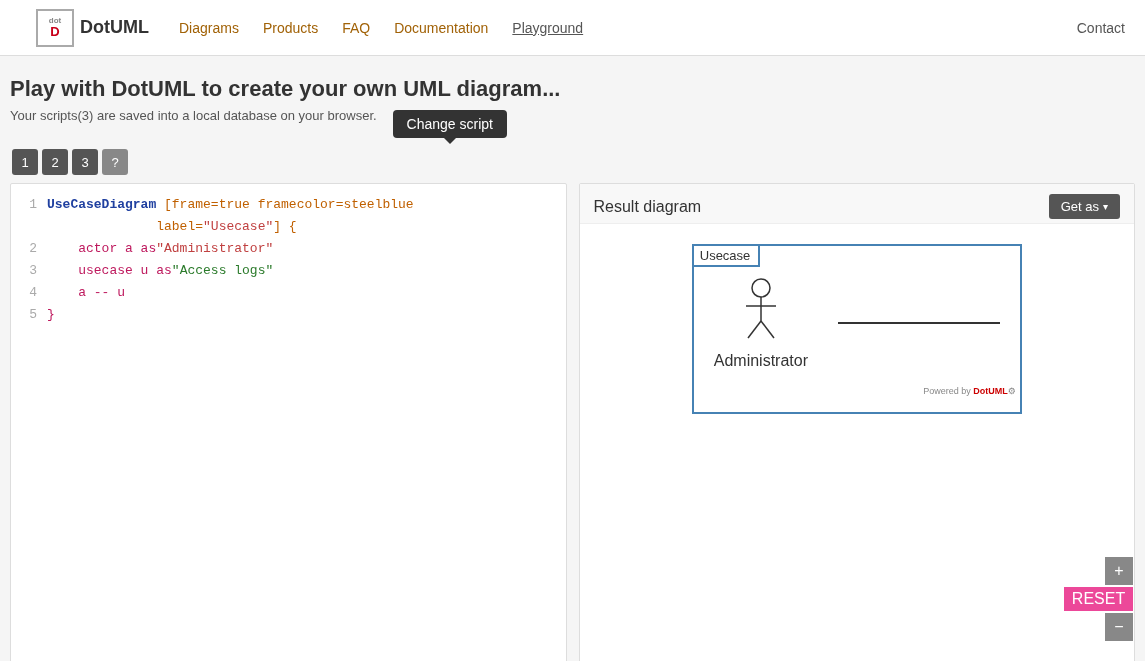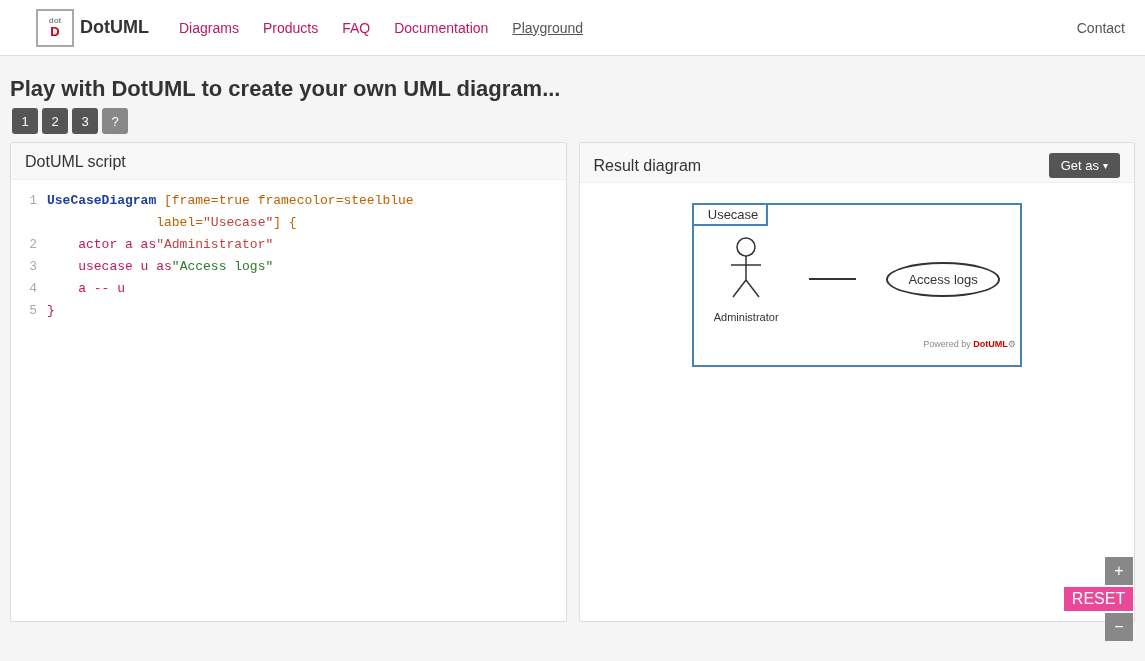--- a/index.html
+++ b/index.html
@@ -30,21 +30,21 @@
       align-items: center;
       justify-content: center;
       font-size: 9px;
       font-weight: bold;
       margin-right: 6px;
       color: #c00;
       line-height: 1;
     }
     #logo-text { font-size: 18px; font-weight: bold; color: #333; }
     nav { display: flex; gap: 24px; align-items: center; flex: 1; }
-    nav a { text-decoration: none; color: #be185d; font-size: 14px; }
+    nav a { text-decoration: none; color: #a16207; font-size: 14px; }
     nav a.playground { color: #555; text-decoration: underline; }
     #contact-link { margin-left: auto; color: #555; text-decoration: none; font-size: 14px; }
 
     
     #main { padding: 20px 10px 10px 10px; }
     #page-title { font-size: 22px; font-weight: bold; color: #333; margin-bottom: 6px; }
     #page-subtitle { font-size: 13px; color: #555; margin-bottom: 16px; }
     #change-script-tooltip {
       background: #333;
       color: #fff;
@@ -159,38 +159,38 @@
       padding: 0;
       position: relative;
       width: 330px;
     }
     #uml-frame-label {
       position: absolute;
       top: 0; left: 0;
       background: #fff;
       border-right: 2px solid steelblue;
       border-bottom: 2px solid steelblue;
-      padding: 2px 8px 2px 14px;
+      padding: 2px 8px 2px 6px;
       font-size: 13px;
       color: #333;
     }
     #uml-content {
       padding: 30px 20px 16px 20px;
       display: flex;
       align-items: center;
       gap: 30px;
       min-height: 120px;
     }
     #actor-area {
       display: flex;
       flex-direction: column;
       align-items: center;
       gap: 2px;
     }
-    #actor-label { font-size: 11px; color: #333; margin-top: 4px; }
+    #actor-label { font-size: 16px; color: #333; margin-top: 4px; }
 
     
     #access-logs-oval {
       border: 2px solid #333;
       border-radius: 50%;
       padding: 8px 20px;
       font-size: 13px;
       color: #333;
       white-space: nowrap;
       background: #fff;
@@ -258,34 +258,37 @@
     <a href="#">FAQ</a>
     <a href="#">Documentation</a>
     <a href="#" class="playground">Playground</a>
   </nav>
   <a href="#" id="contact-link">Contact</a>
 </div>
 
 <div id="main">
   <div id="page-title">Play with DotUML to create your own UML diagram...</div>
 
+  <div style="display:flex; align-items:center; gap:16px; margin-bottom:10px; flex-wrap:wrap;">
+    <span id="page-subtitle">Your scripts(3) are saved into a local database on your browser.</span>
+    <div style="position:relative; display:inline-block;">
+      <div id="change-script-tooltip">Change script</div>
+    </div>
+  </div>
 
   <div style="display:flex; gap:4px; margin-bottom:8px; margin-left:2px;">
     <button class="script-tab">1</button>
     <button class="script-tab">2</button>
     <button class="script-tab">3</button>
     <button class="script-tab help">?</button>
   </div>
 
   <div id="columns">
 
     <div id="script-panel">
-      <div id="script-header">
-        <span id="script-title">DotUML script</span>
-      </div>
       <div id="code-area">
 
         <div class="code-line">
           <span class="line-num">1</span>
           <span class="kw-blue">UseCaseDiagram</span>
           <span class="kw-attr">&nbsp;[frame=true framecolor=steelblue label=<span class="kw-str">"Usecase"</span>]&nbsp;{</span>
         </div>
 
         <div class="code-line">
           <span class="line-num">2</span>
@@ -333,21 +336,20 @@
 
                 <line x1="5" y1="30" x2="35" y2="30" stroke="#333" stroke-width="1.5"></line>
 
                 <line x1="20" y1="45" x2="7" y2="62" stroke="#333" stroke-width="1.5"></line>
 
                 <line x1="20" y1="45" x2="33" y2="62" stroke="#333" stroke-width="1.5"></line>
               </svg>
               <span id="actor-label">Administrator</span>
             </div>
             <div id="connector-line"></div>
-            <div id="access-logs-oval">Access logs</div>
           </div>
           <div id="powered-by">
             <span>Powered by </span><span class="dotuml-logo">DotUML</span><span>⚙</span>
           </div>
         </div>
       </div>
     </div>
   </div>
 </div>
 

